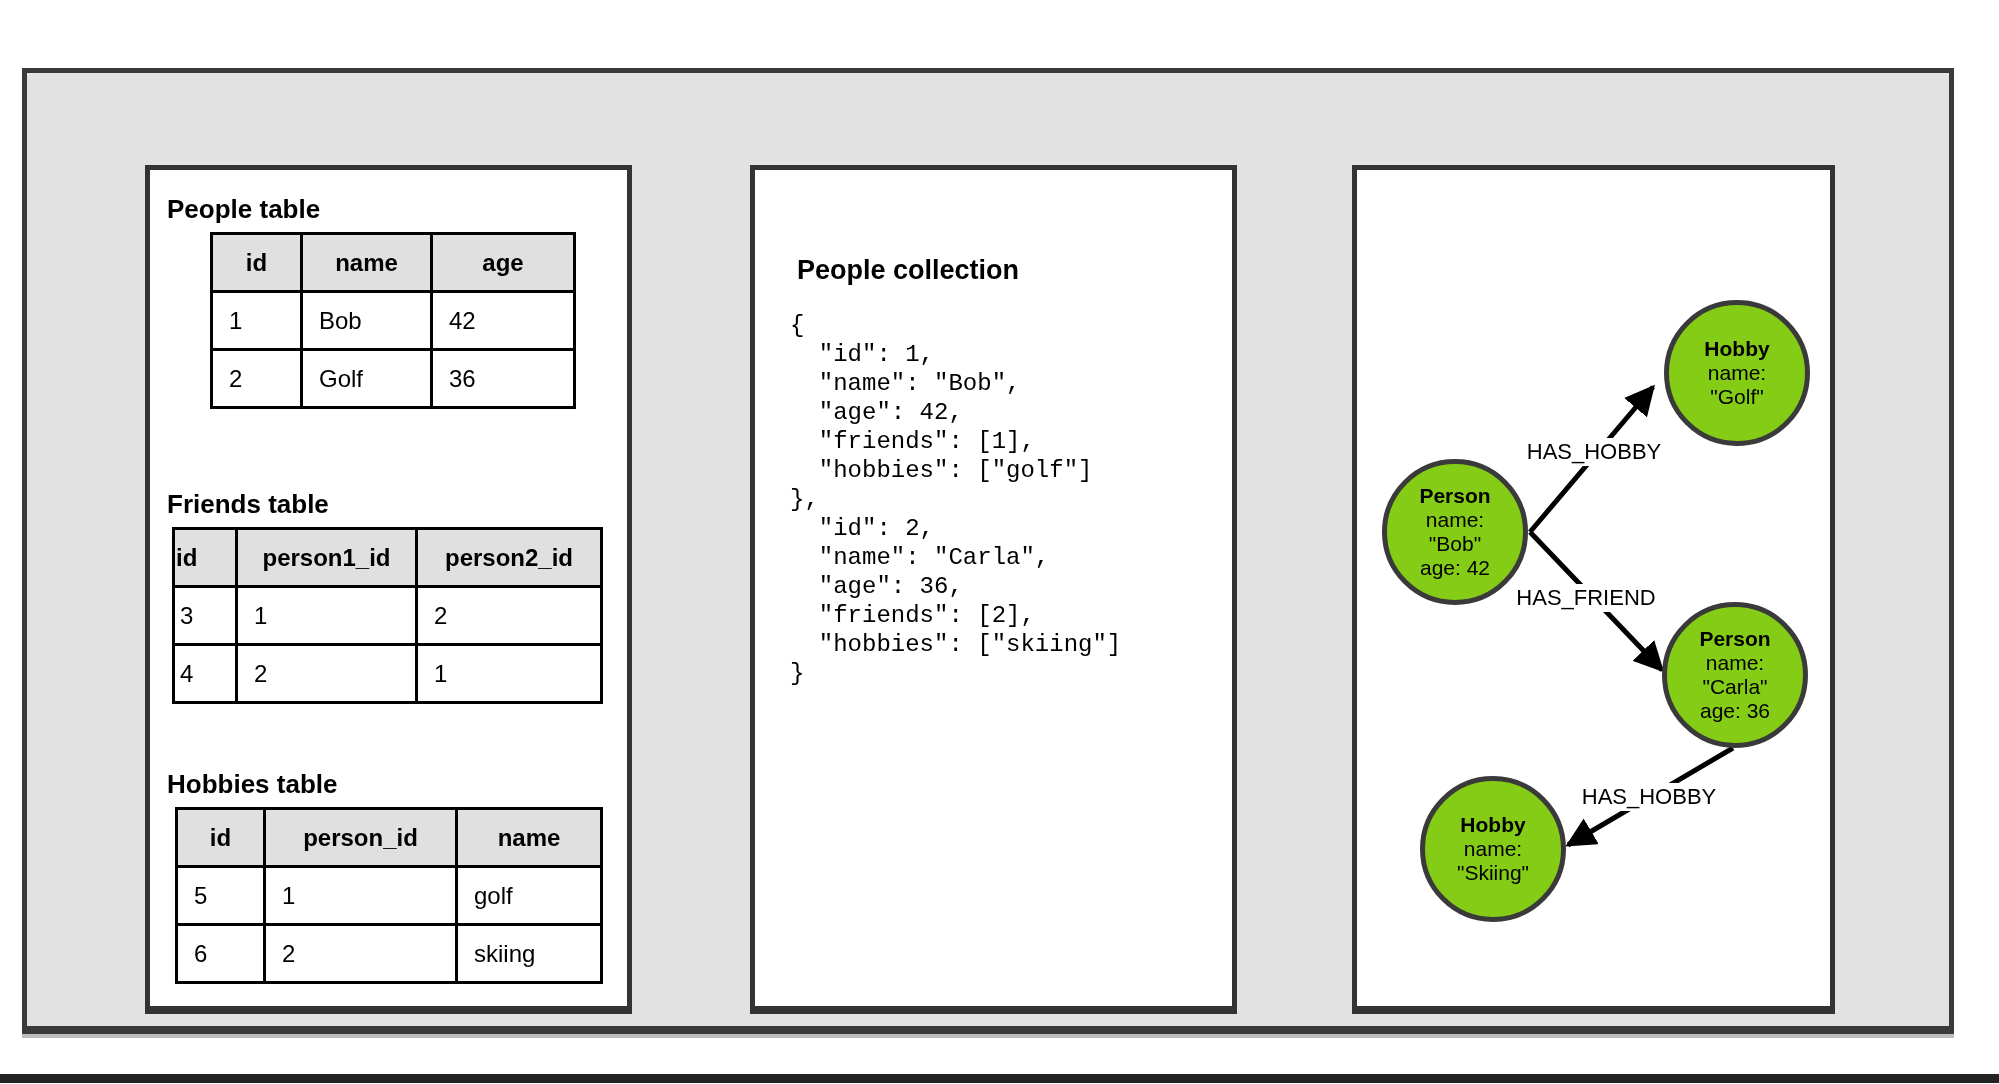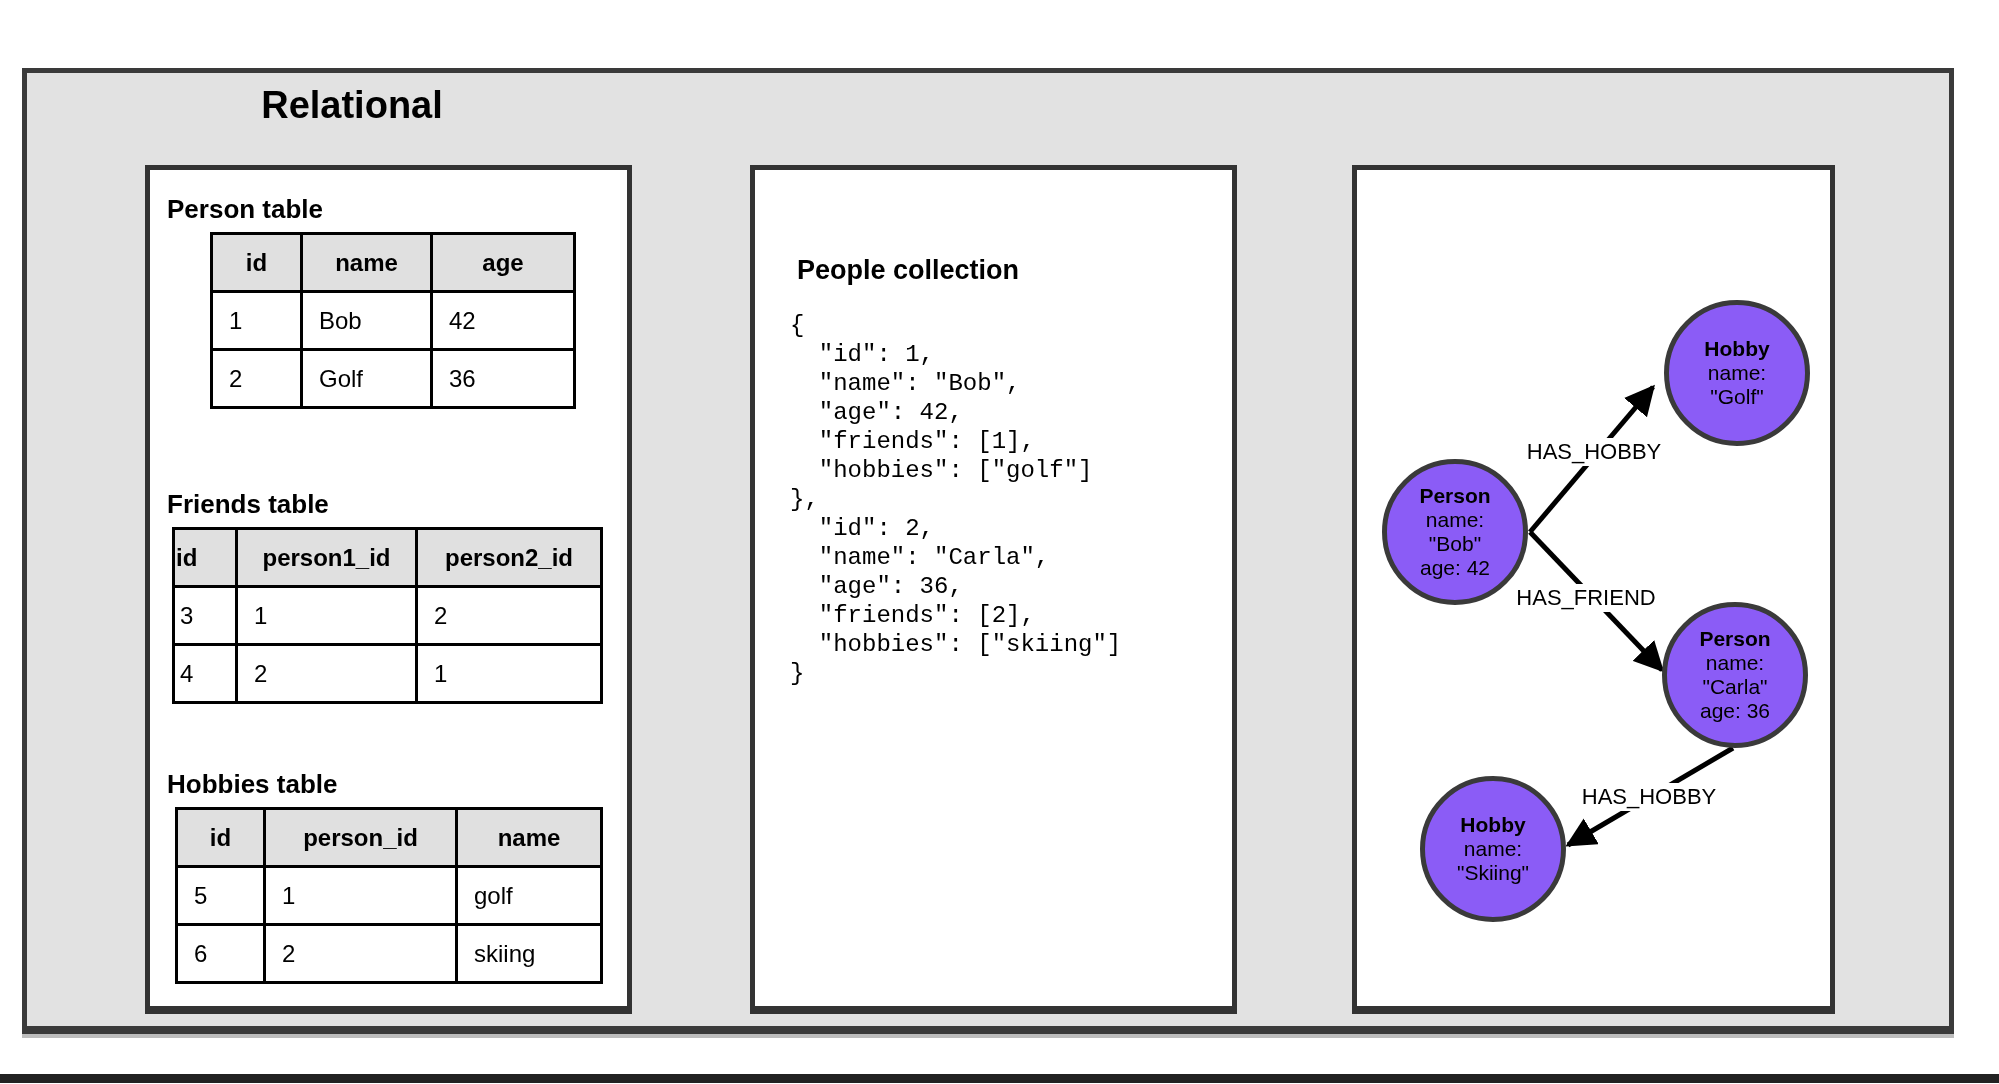--- a/index.html
+++ b/index.html
@@ -131,21 +131,21 @@
     top: 0;
     z-index: 1;
   }
   .gnode {
     position: absolute;
     width: 146px;
     height: 146px;
     box-sizing: border-box;
     border-radius: 50%;
     border: 5px solid #3a3a3a;
-    background: #8b5cf6;
+    background: #84cc16;
     display: flex;
     flex-direction: column;
     align-items: center;
     justify-content: center;
     text-align: center;
     font-size: 21px;
     line-height: 24px;
     z-index: 10;
   }
   .gnode .node-title { font-weight: bold; }
@@ -177,25 +177,24 @@
     background: #222222;
   }
 </style>
 </head>
 <body>
 
 <div class="canvas">
 
   <div class="outer-box"></div>
 
-  <div class="section-title t-rel">Relational</div>
 
   <div class="panel panel-rel">
 
-    <div class="tbl-caption cap-person">Person table</div>
+    <div class="tbl-caption cap-person">People table</div>
     <table class="dtable tbl-person">
       <colgroup>
           <col style="width:90px">
           <col style="width:130px">
           <col style="width:143px">
         </colgroup>
       <tbody>
           <tr>
         <th>id</th>
         <th>name</th>

